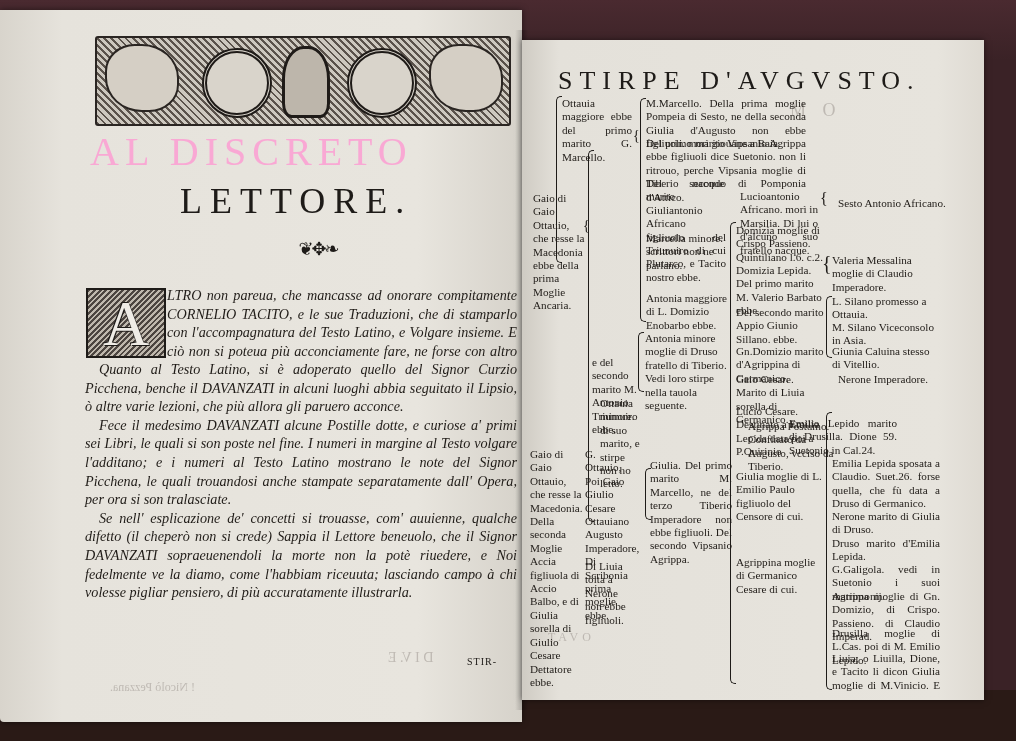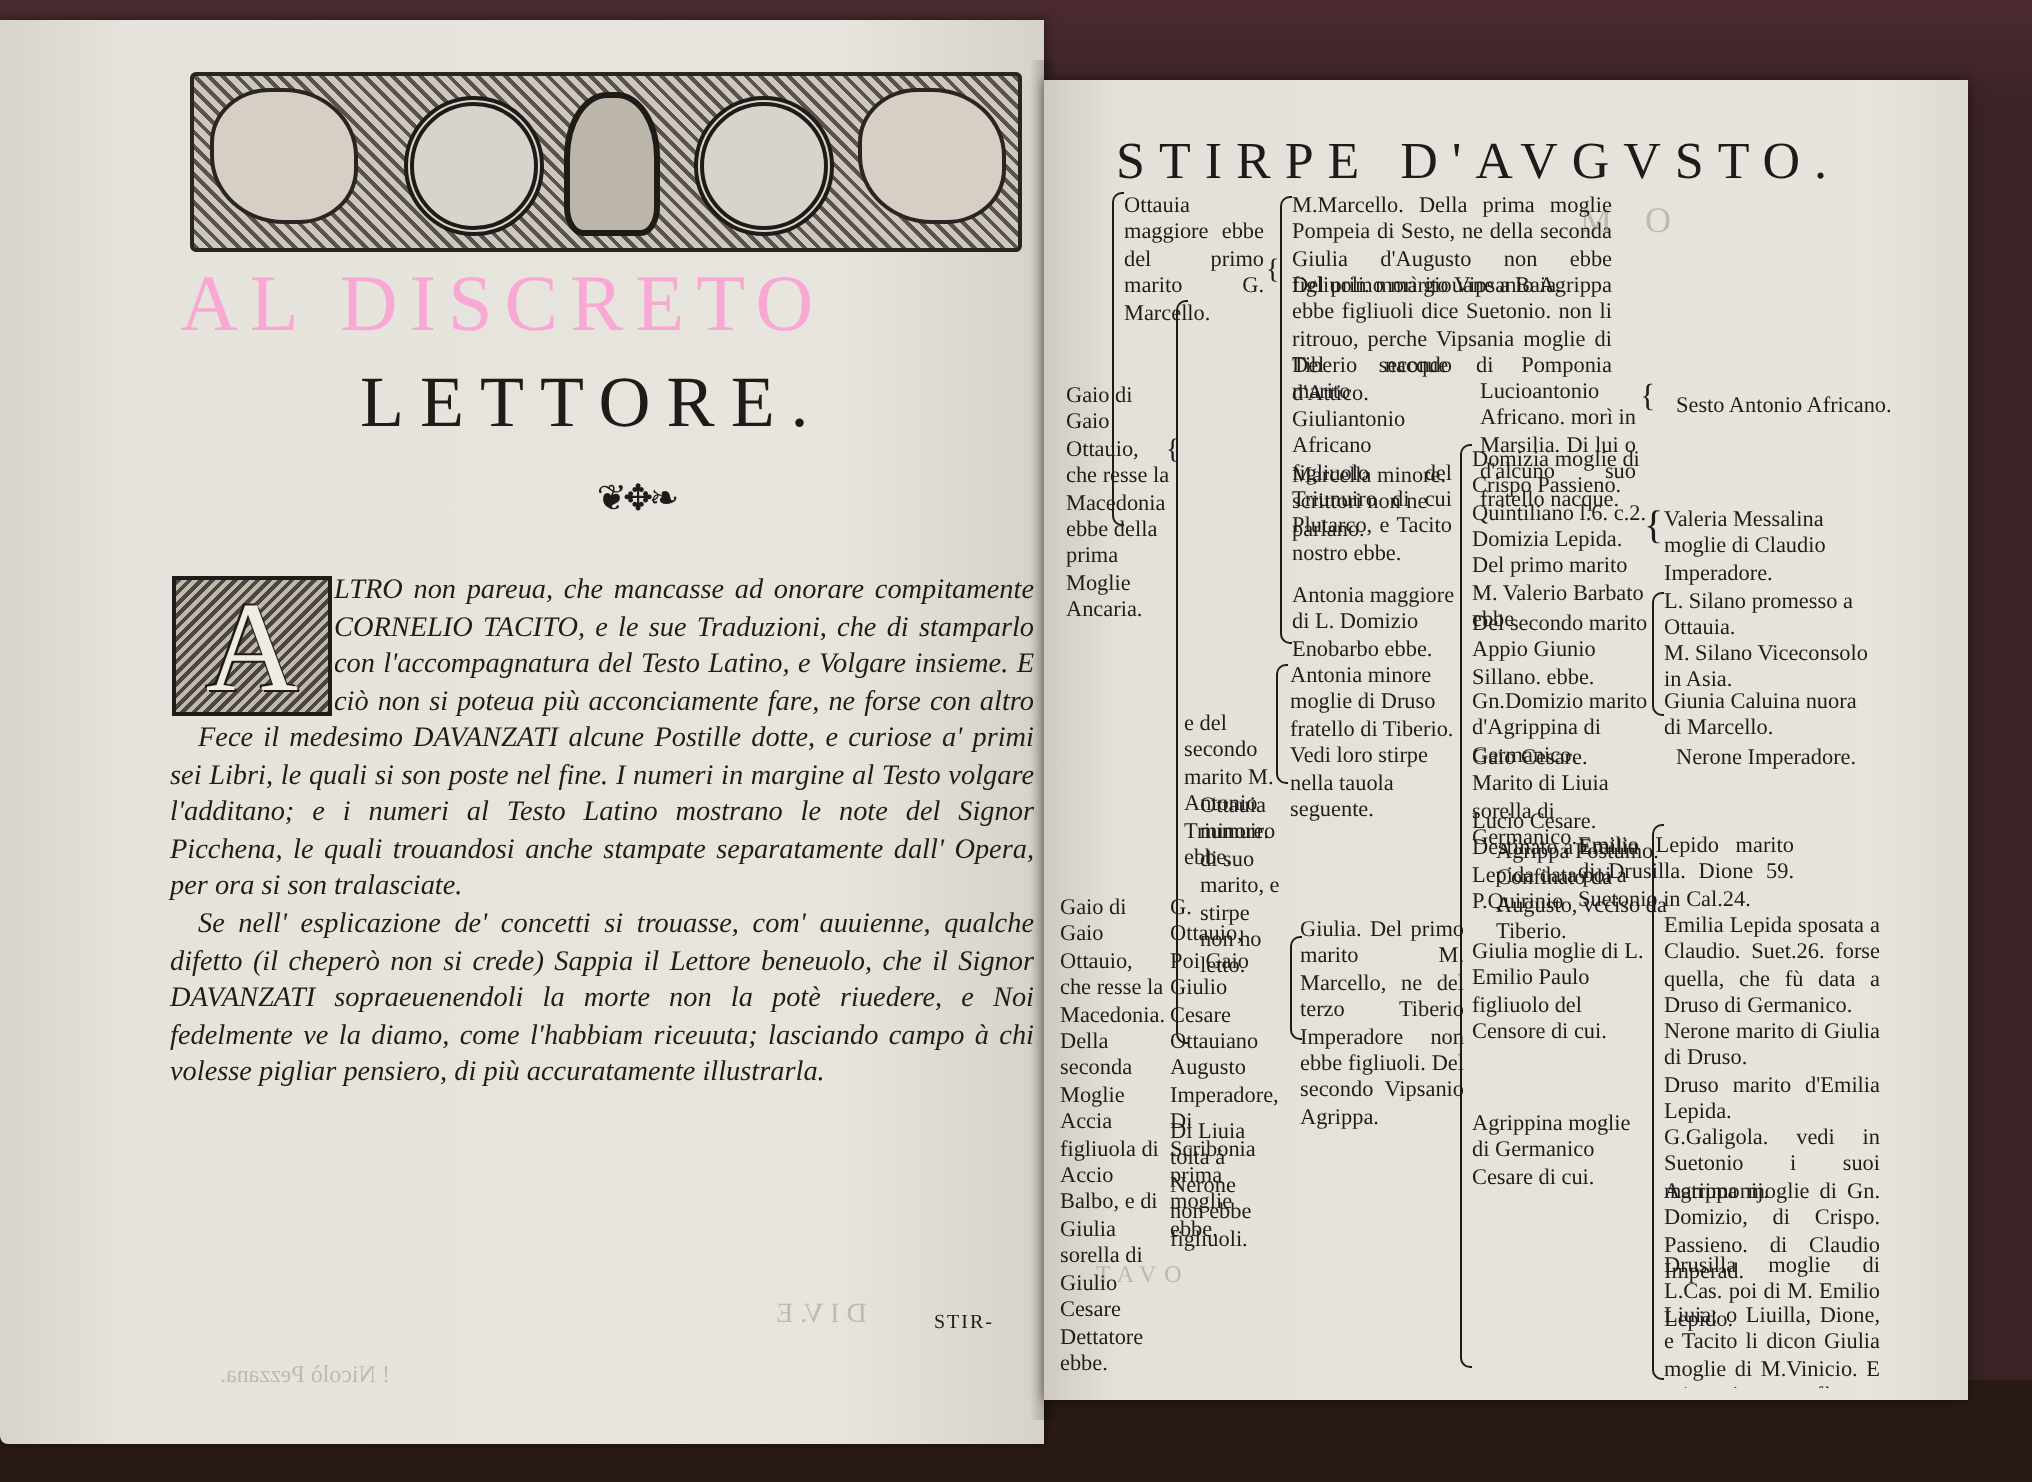--- a/index.html
+++ b/index.html
@@ -62,20 +62,21 @@
 
 <div class="dropcap">
   <span>A</span>
 </div>
 
 <div class="body-text">
   <p class="first-lines" style="height:74px;overflow:hidden;"><span>LTRO non pareua, che mancasse ad onorare compitamente CORNELIO TACITO, e le sue Traduzioni, che di stamparlo con l'accompagnatura del Testo Latino, e Volgare insieme. E ciò non si poteua più acconciamente fare, ne forse con altro volgarizamento di quello del Signor DAVANZATI; auendo egli auanzato ogn' altro nella somiglianza dello stile, e breuità di TACITO; onde hà meritato d'esser detto più tosto vn TACITO Fiorentino, che vn semplice Volgarizatore. Perche dalla viuezza del suo dire si può cauar ammaestramento, e diletto, oltre alla cognizion della Storia; lasciando per ora al giudizio degl' intendenti, se egli abbia in alcun luogo, se non superato (e ciò sia detto con ogni modestia) almeno agguagliato lo stesso TACITO.</span></p>
 </div>
 <div class="body-text" style="top:360px;">
   <p id="p1rest"></p>
+  <p class="indent">Quanto al Testo Latino, si è adoperato quello del Signor Curzio Picchena, benche il DAVANZATI in alcuni luoghi abbia seguitato il Lipsio, ò altre varie lezioni, che più allora gli paruero acconce.</p>
   <p class="indent">Fece il medesimo DAVANZATI alcune Postille dotte, e curiose a' primi sei Libri, le quali si son poste nel fine. I numeri in margine al Testo volgare l'additano; e i numeri al Testo Latino mostrano le note del Signor Picchena, le quali trouandosi anche stampate separatamente dall' Opera, per ora si son tralasciate.</p>
   <p class="indent">Se nell' esplicazione de' concetti si trouasse, com' auuienne, qualche difetto (il cheperò non si crede) Sappia il Lettore beneuolo, che il Signor DAVANZATI sopraeuenendoli la morte non la potè riuedere, e Noi fedelmente ve la diamo, come l'habbiam riceuuta; lasciando campo à chi volesse pigliar pensiero, di più accuratamente illustrarla.</p>
 </div>
 
 <div class="faint" style="left:388px;top:650px;transform:scaleX(-1);">D I V. E</div>
 <div class="faint" style="left:110px;top:680px;transform:scaleX(-1);font-size:12px;">! Nicolò Pezzana.</div>
 <div class="catchword">STIR-</div>
 
 <div class="page page-right"></div>
 <div class="faint" style="left:790px;top:100px;font-size:18px;letter-spacing:6px;">M O</div>
@@ -121,21 +122,21 @@
 <div class="node" style="left:736px;top:405px;width:88px;">Lucio Cesare. Destinato a Emilia Lepida data poi a P.Quirinio</div>
 <div class="node" style="left:736px;top:420px;width:88px;margin-left:12px;">Agrippa Postumo. Confinato da Augusto, vcciso da Tiberio.</div>
 <div class="node" style="left:736px;top:470px;width:88px;">Giulia moglie di L. Emilio Paulo figliuolo del Censore di cui.</div>
 <div class="node" style="left:736px;top:556px;width:88px;">Agrippina moglie di Germanico Cesare di cui.</div>
 
 <div class="brace" style="left:822px;top:252px;font-size:20px;">{</div>
 <div class="node" style="left:832px;top:254px;width:100px;">Valeria Messalina moglie di Claudio Imperadore.</div>
 <div class="bracket" style="left:826px;top:296px;width:5px;height:60px;"></div>
 <div class="node" style="left:832px;top:295px;width:102px;">L. Silano promesso a Ottauia.</div>
 <div class="node" style="left:832px;top:321px;width:102px;">M. Silano Viceconsolo in Asia.</div>
-<div class="node" style="left:832px;top:345px;width:102px;">Giunia Caluina nuora di Marcello.</div>
+<div class="node" style="left:832px;top:345px;width:102px;">Giunia Caluina stesso di Vitellio.</div>
 <div class="node" style="left:838px;top:373px;width:100px;">Nerone Imperadore.</div>
 
 <div class="bracket" style="left:826px;top:412px;width:5px;height:276px;"></div>
 <div class="node just" style="left:789px;top:417px;width:108px;">Emilio Lepido marito di Drusilla. Dione 59. Suetonio in Cal.24.</div>
 <div class="node just" style="left:832px;top:457px;width:108px;">Emilia Lepida sposata a Claudio. Suet.26. forse quella, che fù data a Druso di Germanico.</div>
 <div class="node just" style="left:832px;top:510px;width:108px;">Nerone marito di Giulia di Druso.</div>
 <div class="node just" style="left:832px;top:537px;width:108px;">Druso marito d'Emilia Lepida.</div>
 <div class="node just" style="left:832px;top:563px;width:108px;">G.Galigola. vedi in Suetonio i suoi matrimonij.</div>
 <div class="node just" style="left:832px;top:590px;width:108px;">Agrippa moglie di Gn. Domizio, di Crispo. Passieno. di Claudio Imperad.</div>
 <div class="node just" style="left:832px;top:627px;width:108px;">Drusilla moglie di L.Cas. poi di M. Emilio Lepido.</div>

